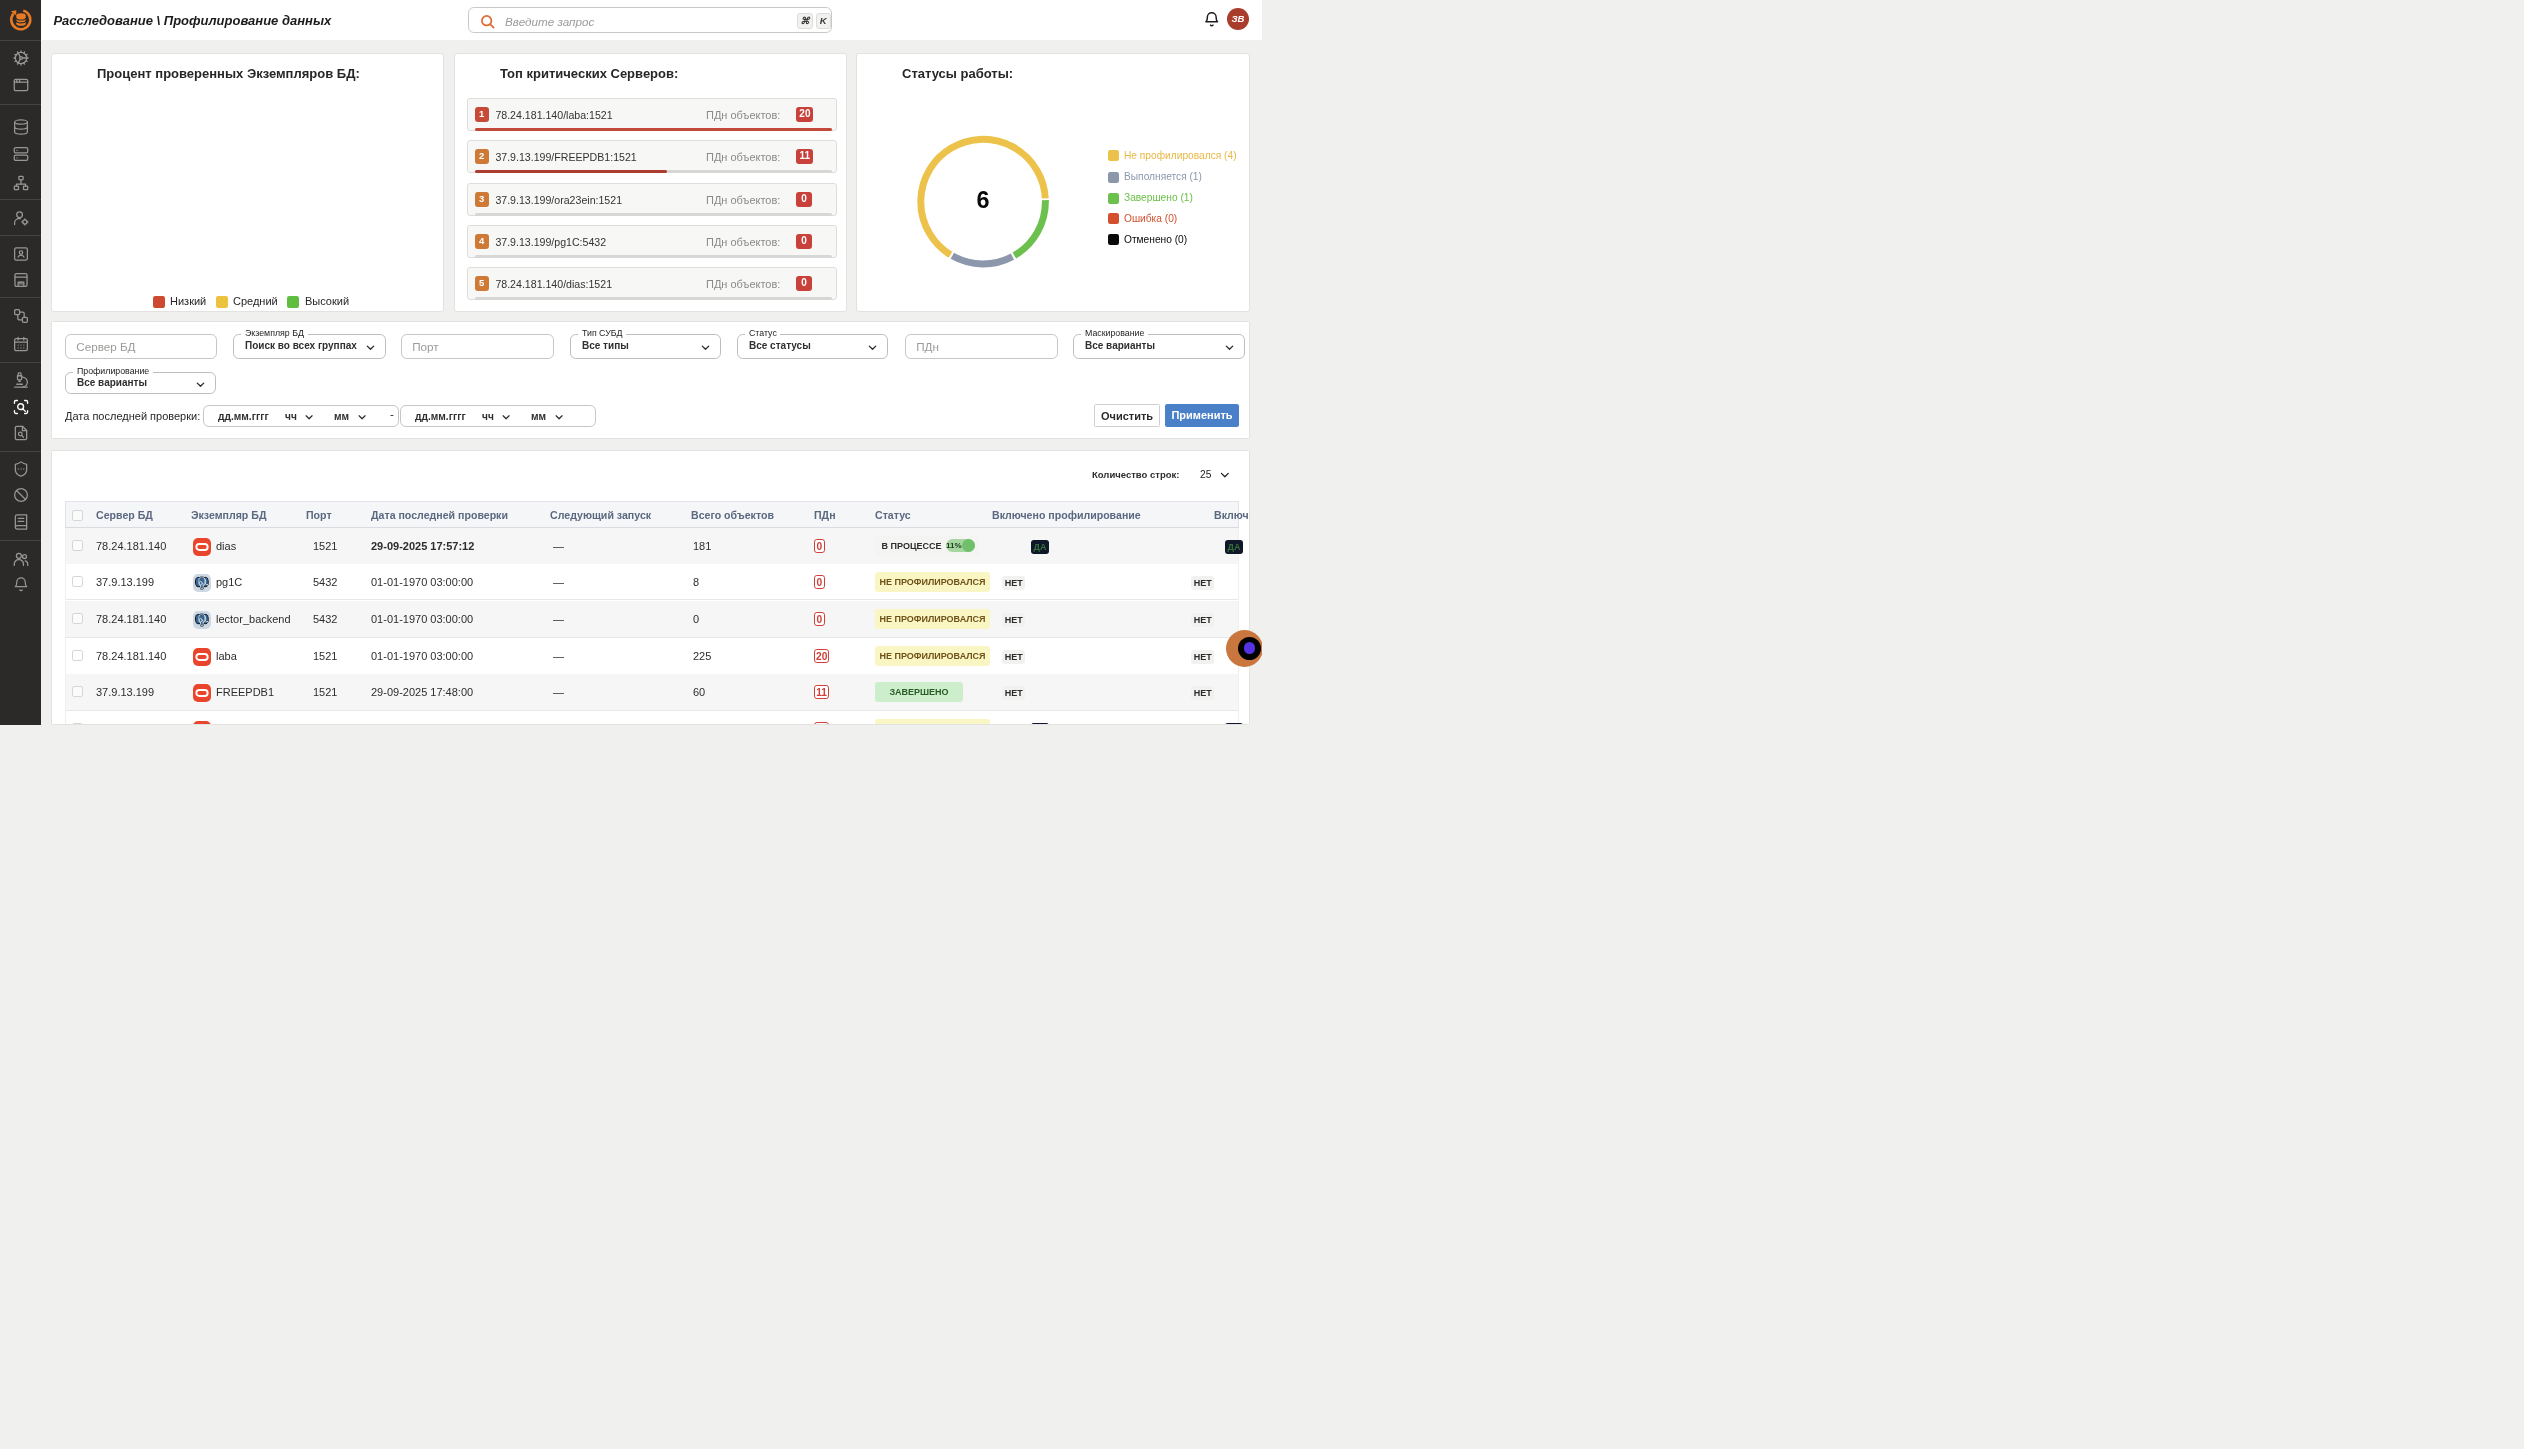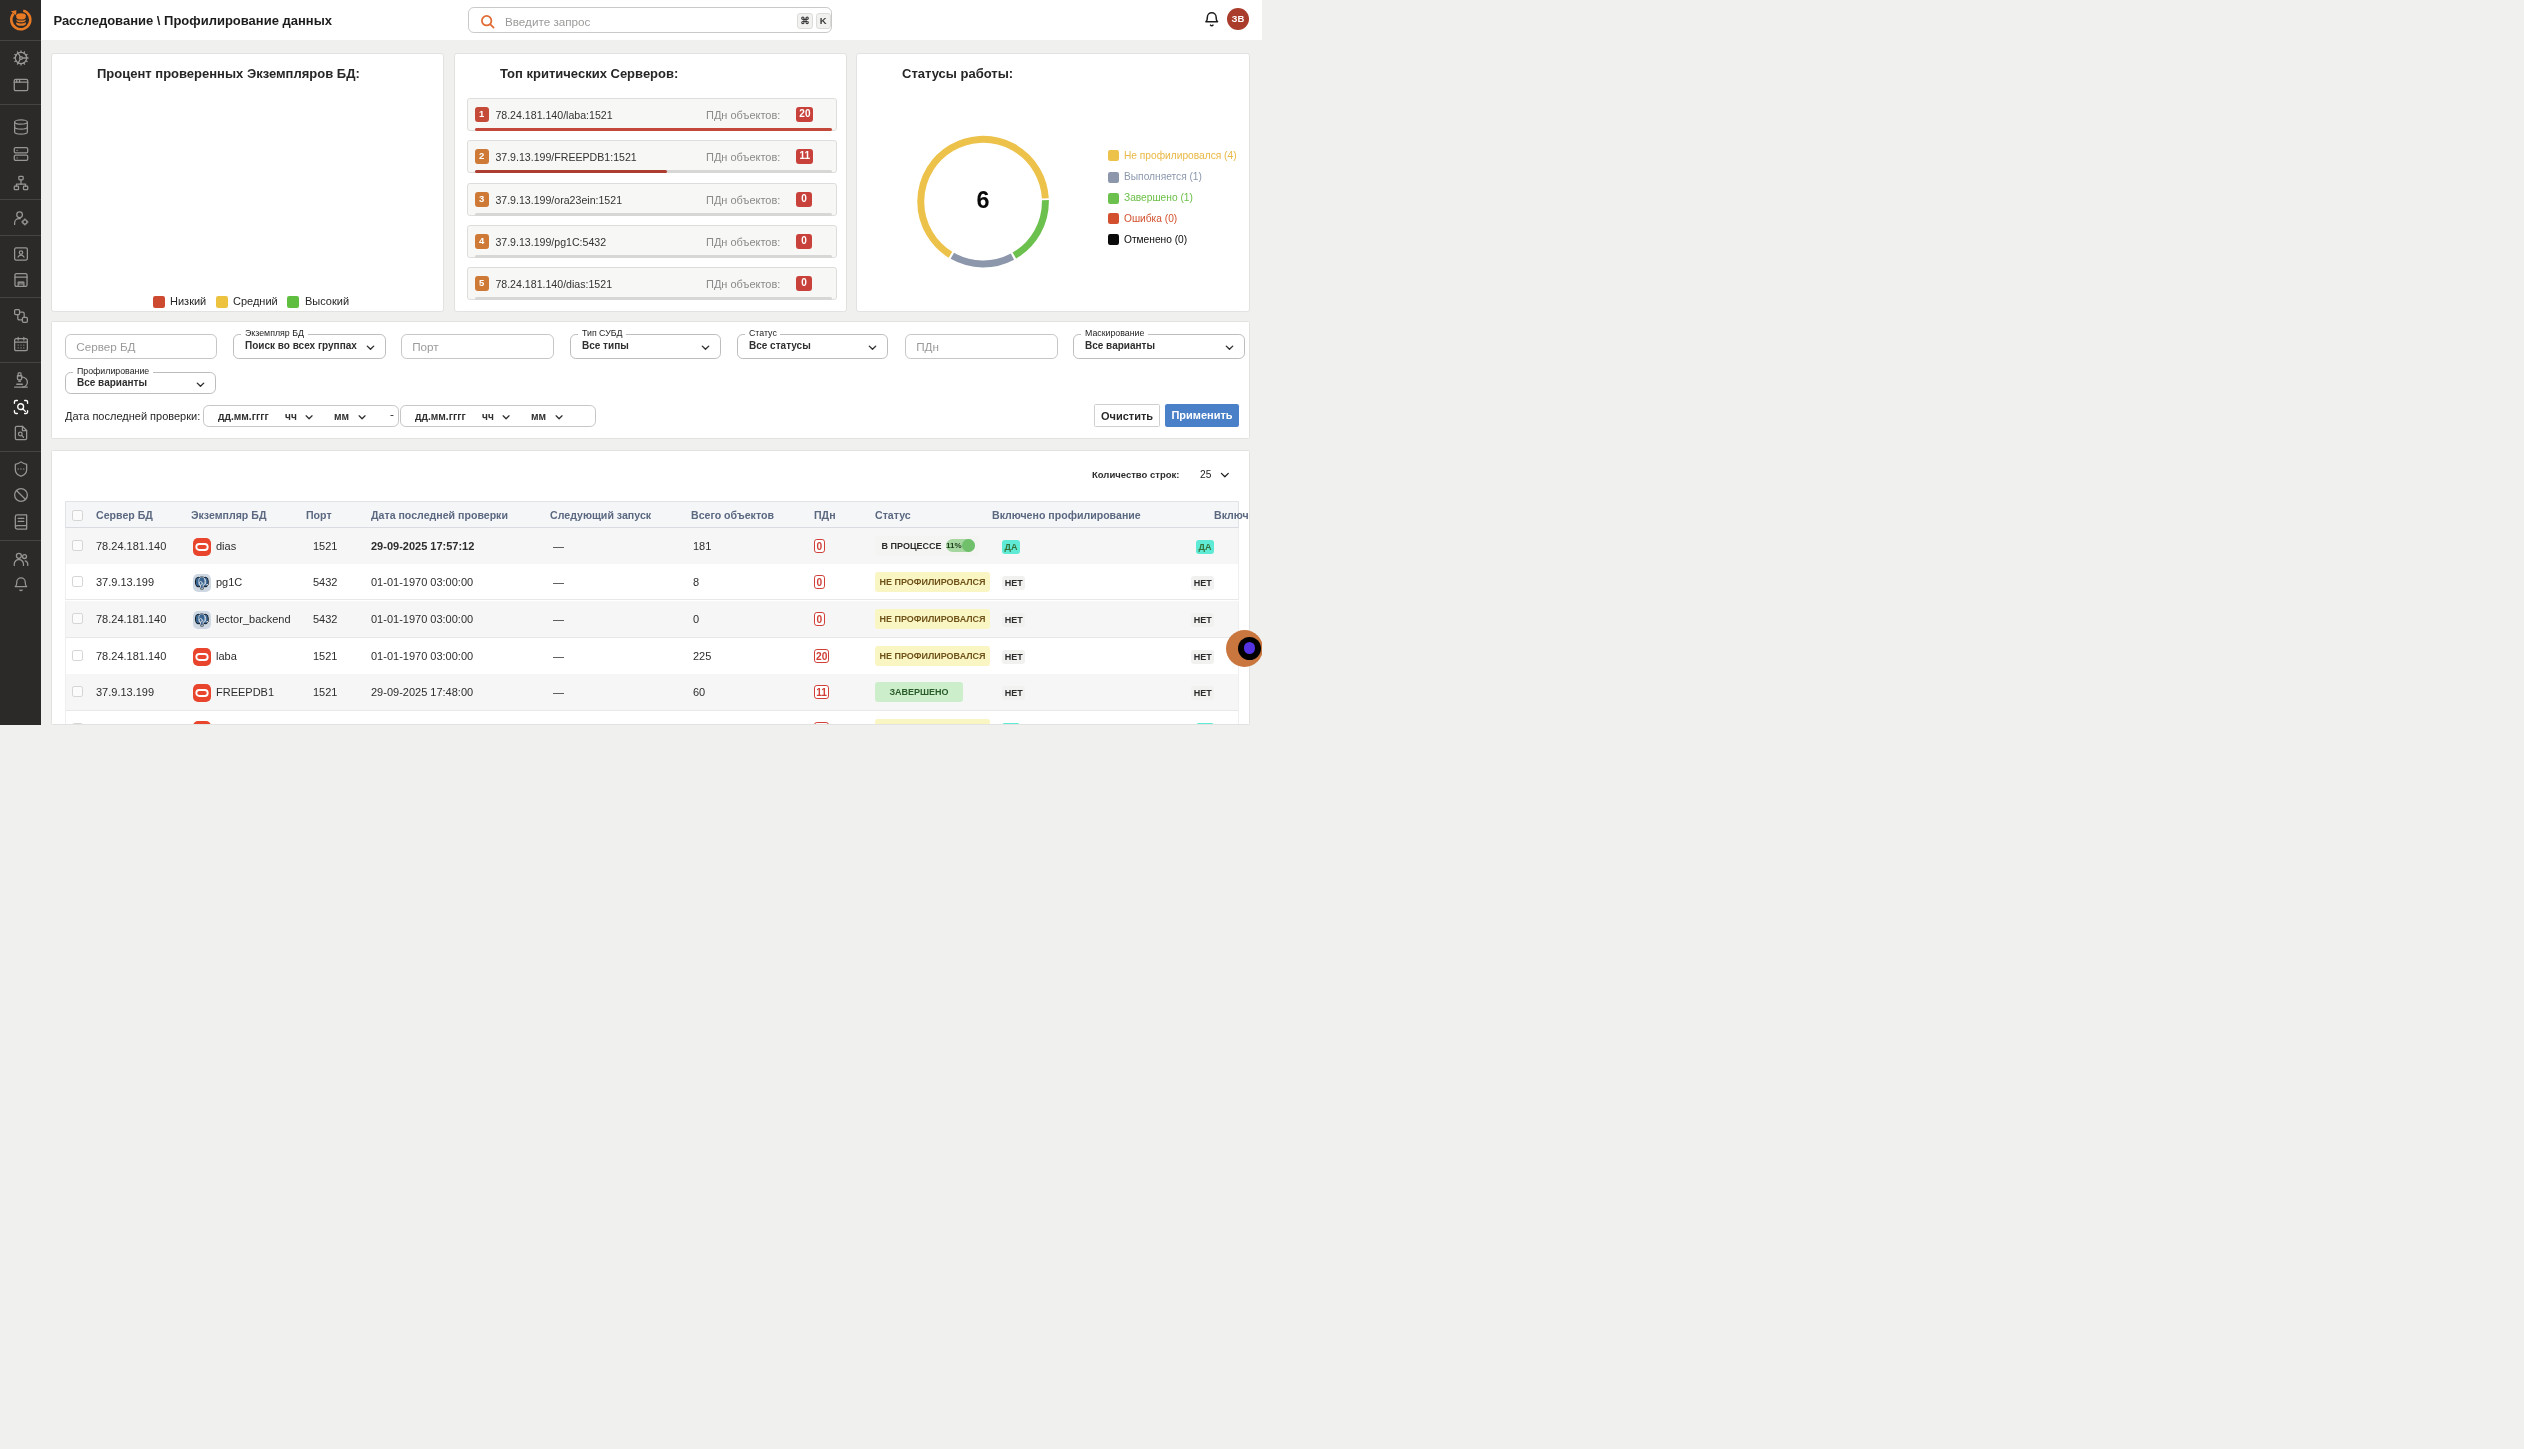--- a/index.html
+++ b/index.html
@@ -1,21 +1,21 @@
 <!DOCTYPE html>
 <html lang="ru" style="font-size:11.7px"><head>
 <meta charset="utf-8">
 <title>Профилирование данных</title>
 <style>
 * { margin:0; padding:0; box-sizing:border-box; }
 html,body { width:1262px; height:725px; overflow:hidden; }
 body { font-family:"Liberation Sans", sans-serif; background:#f0f0ef; }
 .page { position:relative; width:1262px; height:725px; }
 
-.header { position:absolute; left:41px; top:0; width:1222px; height:40px; background:#fff; }
+.header { position:absolute; left:41px; top:0; width:1222px; height:40px; background:#fff;font-style:italic; }
 .htitle { position:absolute; left:12.4px; top:13px; font-size:13px; font-weight:bold; color:#1c1c1c; }
 .search { position:absolute; left:427px; top:7.3px; width:364px; height:25.6px; border:0.7px solid #c9c9c7; border-radius:5.8px; background:#fff;padding-left:31px; }
 .search .ph { position:absolute; left:36px; top:6.6px; font-size:11.7px; color:#9b9b99; }
 .kbd { position:absolute; top:5.1px; height:15.3px; background:#f1f1f0; border:0.7px solid #dcdcda; border-radius:2.9px; font-size:9.5px; color:#3a3a3a; text-align:center; line-height:14px; font-weight:bold; }
 
 .sidebar { position:absolute; left:0; top:0; width:41px; height:725px; background:#2b2a29; z-index:5; }
 .sep { position:absolute; left:0; width:41px; height:0.7px; background:#454442; }
 .icn { position:absolute; left:20.5px; transform:translate(-50%,-50%); line-height:0; }
 .icn svg { stroke:#989694; }
 .icn.act svg { stroke:#fdfdfd; }
@@ -50,21 +50,21 @@
 .trow.odd { background:#f6f6f7; }
 .tc { position:absolute; top:11.7px; font-size:11px; color:#2d2d2d; }
 .cb { position:absolute; left:5.8px; top:11.7px; width:11px; height:11px; border:1.1px solid #d5d5d3; border-radius:2.2px; background:rgba(255,255,255,.6); }
 .dbico { position:absolute; left:127px; top:9.5px; }
 .pdnb { position:absolute; left:748px; top:11px; width:10.6px; height:14.3px; border:1px solid #d04038; border-radius:2.9px; color:#d04038; background:#fff; font-size:10.2px; font-weight:bold; text-align:center; line-height:14.3px; }
 .stpill { position:absolute; left:809px; top:7.7px; height:20px; border-radius:2.9px; font-size:9px; font-weight:bold; line-height:20px; text-align:center; }
 .cap { position:absolute; left:71px; top:3.3px; width:28.5px; height:13px; border-radius:6.6px; background:#a7d7a1; }
 .cap i { position:absolute; left:0; top:0; width:15.3px; font-style:normal; font-size:8px; font-weight:bold; color:#1c3a1c; line-height:13px; text-align:center; }
 .cap b { position:absolute; right:0; top:0; width:13px; height:13px; border-radius:6.6px; background:#6fbf6b; }
 .yn { position:absolute; top:12px; width:23.4px; height:14px; border-radius:2.9px; background:#f1f1f0; color:#2b2b2b; font-size:9px; font-weight:bold; line-height:14px; text-align:center; }
-.yn.g { background:#5eead4; color:#377037; width:18px; }
+.yn.g { background:#0f172a; color:#377037; width:18px;margin-left:29px; }
 
 .fab { position:absolute; left:1226px; top:630px; width:37px; height:37px; border-radius:50%; background:#c9763f; z-index:8; }
 .fab .b1 { position:absolute; left:11.7px; top:6.6px; width:23.4px; height:23.4px; border-radius:50%; background:#000; }
 .fab .b2 { position:absolute; left:17.5px; top:12.4px; width:11.7px; height:11.7px; border-radius:50%; background:#5433e3; }
 </style>
 </head>
 <body>
 <div class="page">
   <div class="header">
     <div class="htitle">Расследование \ Профилирование данных</div>

